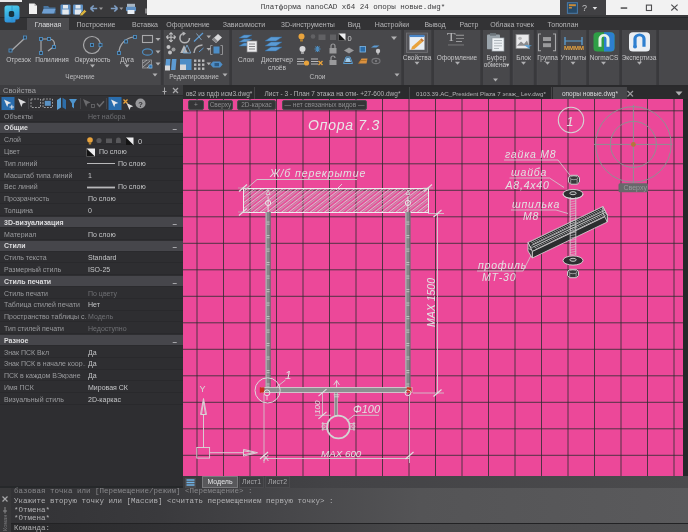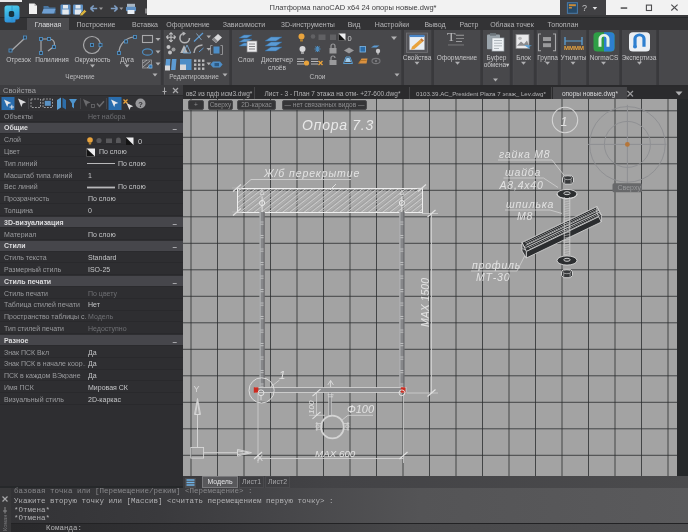--- a/index.html
+++ b/index.html
@@ -17,21 +17,21 @@
 #ribbon { left:0; top:30px; width:688px; height:56px; background:#48484b; }
 .glabel { position:absolute; font-size:6.5px; color:#bfbfc1; height:9px; line-height:9px;
   text-align:center; }
 .ilabel { position:absolute; font-size:6.5px; color:#c6c6c8; text-align:center; line-height:7.5px; }
 
 #border1 { left:183px; top:85px; width:505px; height:2px; background:#2a2a2c; }
 #doctabs { left:183px; top:87px; width:505px; height:12px; background:#2b2b2d; }
 .dtab { position:absolute; top:0; height:12px; line-height:13px; font-size:6.5px;
   color:#b4b4b6; text-align:center; border-right:1px solid #454547; overflow:hidden; white-space:nowrap; }
 
-#canvas { left:172px; top:99px; width:505px; height:377px; background:#a3a3a3; }
+#canvas { left:178px; top:99px; width:505px; height:377px; background:#ec4899; }
 
 #props { left:0; top:85px; width:183px; height:401px; background:#2e2e31; }
 
 .prow { left:0; width:183px; height:10.8px; border-bottom:1px solid #29292c; background:#2e2e31; }
 .plabel { position:absolute; left:4px; top:1.5px; font-size:7px; color:#9b9c9f; white-space:nowrap; max-width:82px; overflow:hidden; }
 .pval { position:absolute; left:88px; top:1.5px; font-size:7px; color:#c5c6c8; white-space:nowrap; }
 .pval.dim { color:#6f7074; }
 .phdr { left:0; width:183px; height:10.8px; background:#46464b; border-bottom:1px solid #2a2a2d; }
 .phl { position:absolute; left:4px; top:1.5px; font-size:7px; font-weight:bold; color:#dcdcde; }
 .phm { position:absolute; right:6px; top:1.5px; font-size:8px; font-weight:bold; color:#c5c6c8; }
@@ -79,21 +79,21 @@
         <rect x="568.9" y="4.2" width="7" height="2" fill="#c88b3a"></rect>
         <rect x="568.9" y="7" width="3" height="1.5" fill="#c88b3a"></rect>
         <text x="582" y="11" font-size="9" fill="#c5c5c7" font-family="Liberation Sans">?</text>
         <path d="M592.6,7 h4.6 l-2.3,2.8 z" fill="#e2e2e4"></path>
 
         <rect x="620.7" y="7.3" width="6.5" height="1.5" fill="#4d4d4f"></rect>
         <rect x="646.4" y="5.1" width="5.1" height="5.4" fill="none" stroke="#4d4d4f" stroke-width="1.1"></rect>
         <path d="M671.3,4.6 l6.3,5.9 M677.6,4.6 l-6.3,5.9" stroke="#4d4d4f" stroke-width="1.1"></path>
       </g>
     </svg>
-    <div class="abs" style="left:147px;top:3px;width:412px;text-align:center;font-size:7.5px;color:#3c3c3e;">Платформа nanoCAD x64 24 опоры новые.dwg*</div>
+    <div class="abs" style="left:147px;top:3px;width:412px;text-align:center;font-size:7.5px;color:#3c3c3e;font-family:Liberation Mono, monospace;">Платформа nanoCAD x64 24 опоры новые.dwg*</div>
   </div>
   <div class="abs" id="tabrow">
     <div class="rtab active" style="left:27px;width:42px;">Главная</div>
     <div class="rtab" style="left:74px;width:44px;">Построение</div>
     <div class="rtab" style="left:128px;width:34px;">Вставка</div>
     <div class="rtab" style="left:164px;width:48px;">Оформление</div>
     <div class="rtab" style="left:220px;width:48px;">Зависимости</div>
     <div class="rtab" style="left:274px;width:68px;">3D-инструменты</div>
     <div class="rtab" style="left:344px;width:20px;">Вид</div>
     <div class="rtab" style="left:370px;width:44px;">Настройки</div>
@@ -829,15 +829,15 @@
         <path d="M5,11 v4 m-2,0 h4 m-2,0 v2.5" stroke="#8a8a8c" stroke-width="1"></path>
         <text x="3" y="35" font-size="6" fill="#88888a" font-family="Liberation Sans" transform="rotate(-90 5 30)" text-anchor="start"></text>
       </svg>
       <div class="abs" style="left:1.5px;top:26px;width:8px;font-size:5.5px;color:#7e7e80;writing-mode:vertical-rl;transform:rotate(180deg);height:17px;overflow:hidden;">Коман</div>
     </div>
     <div class="abs" style="left:14px;top:8.5px;width:660px;font-size:7.5px;line-height:9.3px;color:#b2b2b4;white-space:pre;">Укажите вторую точку или [Массив] &lt;считать перемещением первую точку&gt; :</div>
     <div class="abs" style="left:14px;top:-1px;width:660px;font-size:7.5px;line-height:9.3px;color:#87878a;white-space:pre;">базовая точка или [Перемещение/режим] &lt;Перемещение&gt; :</div>
     <div class="abs" style="left:14px;top:17.5px;width:200px;font-size:7.5px;color:#b2b2b4;">*Отмена*</div>
     <div class="abs" style="left:14px;top:26px;width:200px;font-size:7.5px;color:#b2b2b4;">*Отмена*</div>
     <div class="abs" style="left:11px;top:34.5px;width:677px;height:9.5px;background:linear-gradient(90deg,#29292b 0px,#343437 200px,#48484a 400px,#505052 677px);border-top:1px solid #222224;"></div>
-    <div class="abs" style="left:14px;top:36px;width:200px;font-size:7.5px;color:#b2b2b4;margin-left:32px;">Команда:</div>
+    <div class="abs" style="left:14px;top:36px;width:200px;font-size:7.5px;color:#b2b2b4;">Команда:</div>
   </div>
 </div>
 
 </body></html>

